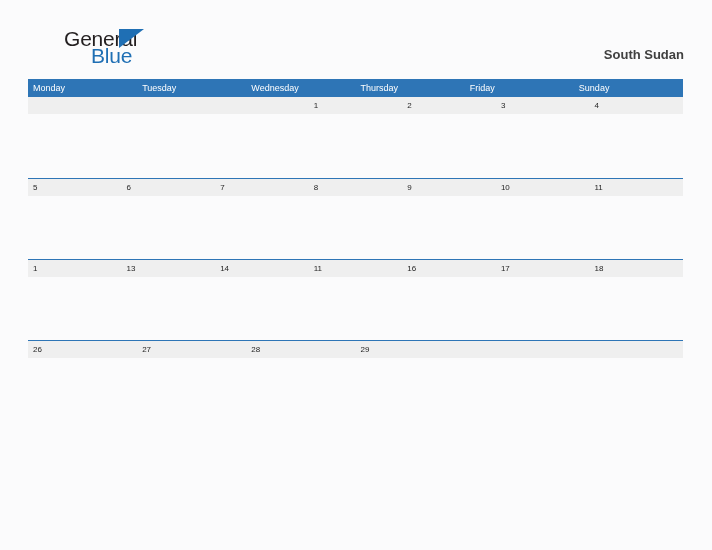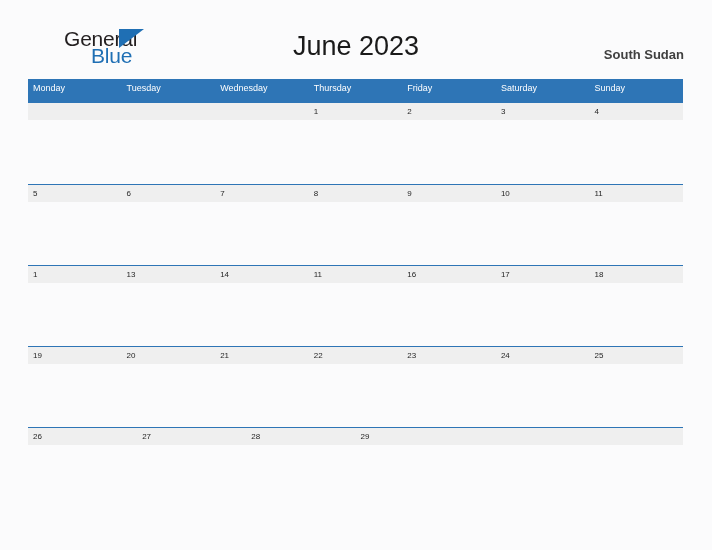--- a/index.html
+++ b/index.html
@@ -86,21 +86,21 @@
   .calendar {
     position: absolute;
     left: 28px;
     top: 79px;
     width: 655px;
   }
 
   .weekday-row {
     display: flex;
     background: #2e75b6;
-    height: 24px;
+    height: 18px;
   }
   .weekday-cell {
     flex: 1 1 0;
     font-size: 9px;
     color: #ffffff;
     line-height: 18px;
     padding-left: 5px;
     box-sizing: border-box;
     overflow: hidden;
     white-space: nowrap;
@@ -159,34 +159,32 @@
 <body>
 
 <div class="page-header">
 
   <div class="logo">
     <span class="logo-general">General</span>
     <span class="logo-flag"></span>
     <span class="logo-blue">Blue</span>
   </div>
 
-  <div class="calendar-title">June 2023</div>
 
   <div class="location-label">South Sudan</div>
 
 </div>
 
 <div class="calendar">
   <div class="weekday-row">
       <div class="weekday-cell">Monday</div>
       <div class="weekday-cell">Tuesday</div>
       <div class="weekday-cell">Wednesday</div>
       <div class="weekday-cell">Thursday</div>
       <div class="weekday-cell">Friday</div>
-      <div class="weekday-cell">Saturday</div>
       <div class="weekday-cell">Sunday</div>
     </div>
   <div class="week-rows">
       <div class="week-row">
         <div class="daynum-band"></div>
         <div class="cells">
           <div class="day-cell empty">
             <span class="day-number"></span>
           </div>
           <div class="day-cell empty">
@@ -258,46 +256,20 @@
           </div>
           <div class="day-cell">
             <span class="day-number">18</span>
           </div>
         </div>
       </div>
       <div class="week-row">
         <div class="daynum-band"></div>
         <div class="cells">
           <div class="day-cell">
-            <span class="day-number">19</span>
-          </div>
-          <div class="day-cell">
-            <span class="day-number">20</span>
-          </div>
-          <div class="day-cell">
-            <span class="day-number">21</span>
-          </div>
-          <div class="day-cell">
-            <span class="day-number">22</span>
-          </div>
-          <div class="day-cell">
-            <span class="day-number">23</span>
-          </div>
-          <div class="day-cell">
-            <span class="day-number">24</span>
-          </div>
-          <div class="day-cell">
-            <span class="day-number">25</span>
-          </div>
-        </div>
-      </div>
-      <div class="week-row">
-        <div class="daynum-band"></div>
-        <div class="cells">
-          <div class="day-cell">
             <span class="day-number">26</span>
           </div>
           <div class="day-cell">
             <span class="day-number">27</span>
           </div>
           <div class="day-cell">
             <span class="day-number">28</span>
           </div>
           <div class="day-cell">
             <span class="day-number">29</span>

